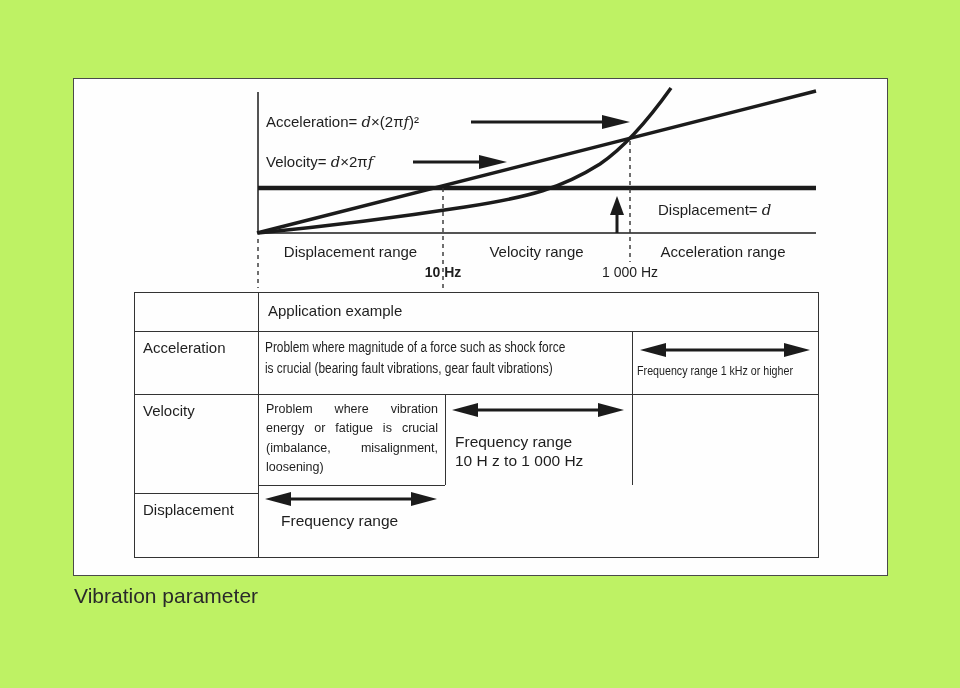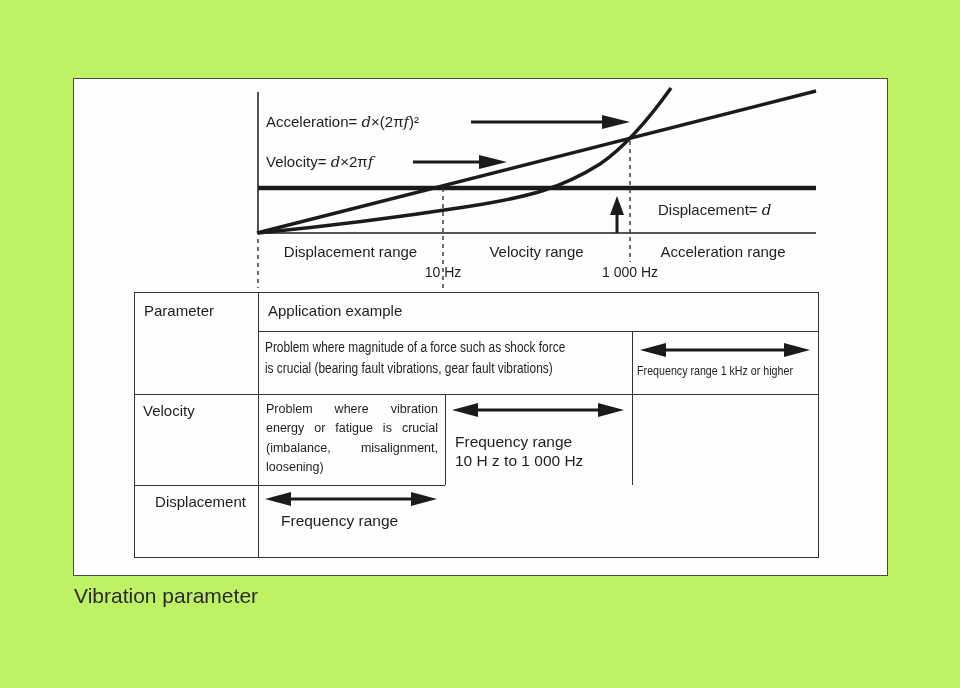--- a/index.html
+++ b/index.html
@@ -73,32 +73,32 @@
   <div class="abs fml" style="left:266px;top:153px;">
     <span>Velocity= </span><span class="var">d</span><span>×2π</span><span class="var">f</span>
   </div>
   <div class="abs fml" style="left:658px;top:201px;">
     <span>Displacement= </span><span class="var">d</span>
   </div>
 
   <div class="range-label" style="left:258px;width:185px;">Displacement range</div>
   <div class="range-label" style="left:443px;width:187px;">Velocity range</div>
   <div class="range-label" style="left:630px;width:186px;">Acceleration range</div>
-  <div class="tick" style="left:398px;width:90px;">10 Hz</div>
+  <div class="tick" style="left:398px;width:90px;font-weight:bold;">10 Hz</div>
   <div class="tick" style="left:575px;width:110px;">1 000 Hz</div>
 
   <div class="tbl">
 
-    <div class="cell hdr" style="left:0;top:0;width:123px;height:38px;">
-      <span>Parameter</span>
-    </div>
     <div class="cell hdr bl" style="left:123px;top:0;width:560px;height:38px;">
       <span>Application example</span>
     </div>
 
+    <div class="cell param bt" style="left:0;top:38px;width:123px;height:63px;">
+      <span>Acceleration</span>
+    </div>
     <div class="cell bt bl" style="left:123px;top:38px;width:374px;height:63px;">
       <div class="desc-cond">Problem where magnitude of a force such as shock force
 is crucial (bearing fault vibrations, gear fault vibrations)</div>
     </div>
     <div class="cell bt bl" style="left:497px;top:38px;width:186px;height:63px;">
       <svg class="dbl" width="170" height="16" style="margin:10px 0 0 7px;">
         <line x1="20" y1="8" x2="150" y2="8" stroke="#1b1b1b" stroke-width="3"></line>
         <polygon points="26,1 26,15 0,8" fill="#1b1b1b"></polygon>
         <polygon points="144,1 144,15 170,8" fill="#1b1b1b"></polygon>
       </svg>
@@ -117,21 +117,21 @@
         <polygon points="26,1 26,15 0,8" fill="#1b1b1b"></polygon>
         <polygon points="146,1 146,15 172,8" fill="#1b1b1b"></polygon>
       </svg>
       <div class="freq-txt" style="margin:14px 0 0 9px;">
         <div>Frequency range</div>
         <div>10 H z to 1 000 Hz</div>
       </div>
     </div>
     <div class="cell bt bl" style="left:497px;top:101px;width:186px;height:91px;"></div>
 
-    <div class="cell param bt" style="left:0;top:192px;width:123px;height:72px;text-align:center;">
+    <div class="cell param bt" style="left:0;top:200px;width:123px;height:72px;">
       <span>Displacement</span>
     </div>
     <div class="cell bt bl" style="left:123px;top:192px;width:187px;height:72px;">
       <svg class="dbl" width="172" height="16" style="margin:5px 0 0 6px;">
         <line x1="20" y1="8" x2="152" y2="8" stroke="#1b1b1b" stroke-width="3"></line>
         <polygon points="26,1 26,15 0,8" fill="#1b1b1b"></polygon>
         <polygon points="146,1 146,15 172,8" fill="#1b1b1b"></polygon>
       </svg>
       <div class="freq-txt" style="margin:4px 0 0 22px;">
         <div>Frequency range</div>

